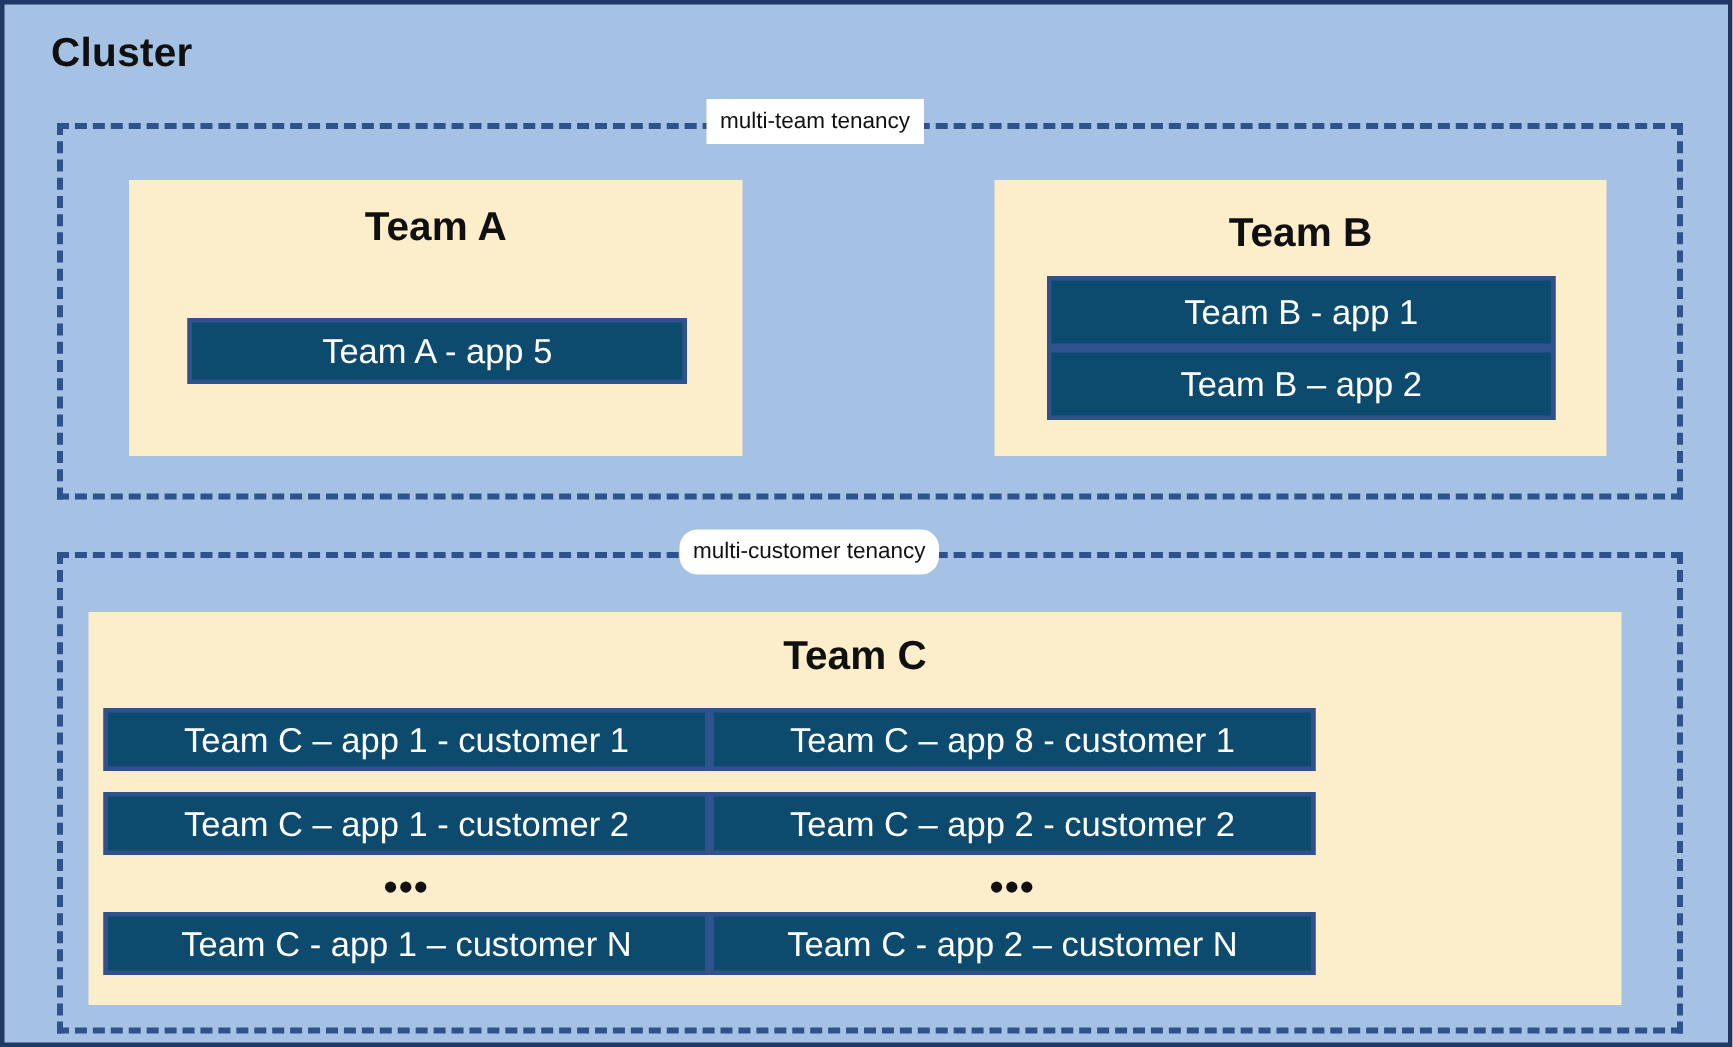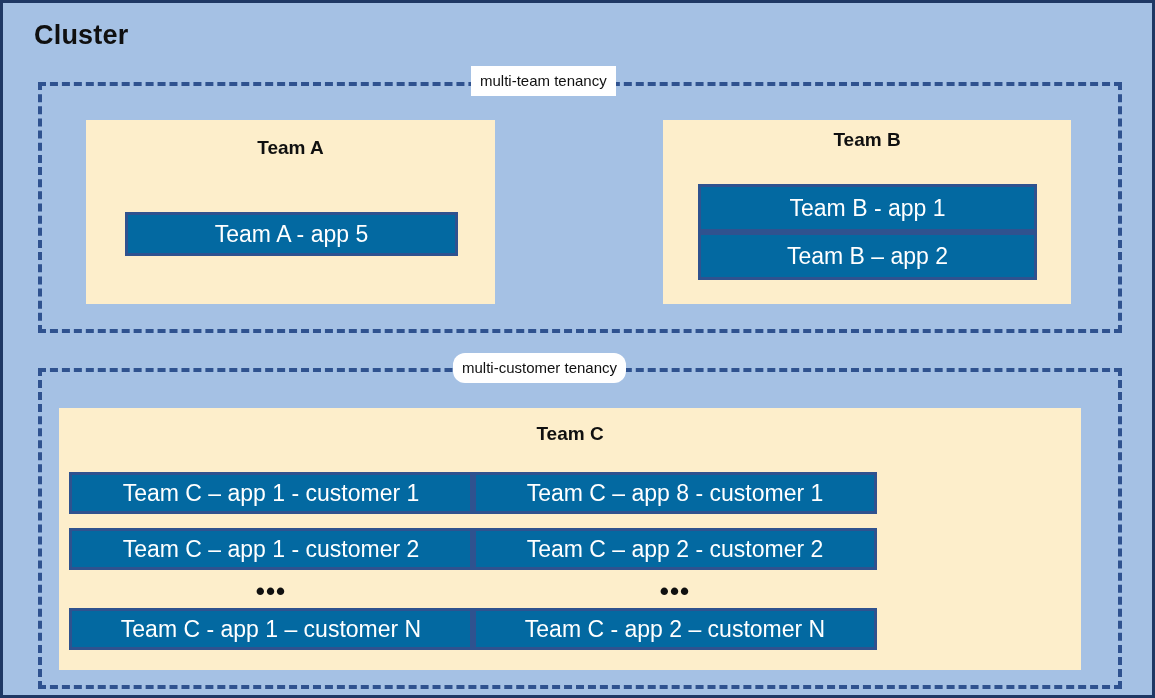--- a/index.html
+++ b/index.html
@@ -93,34 +93,34 @@
   }
   #team-c-box {
     left: 56px;
     top: 405px;
     width: 1022px;
     height: 262px;
   }
 
   .team-title {
     text-align: center;
-    font-size: 19px;
+    font-size: 27px;
     font-weight: bold;
     color: #101010;
     line-height: 1;
     white-space: nowrap;
   }
   #team-a-box .team-title { margin-top: 18px; }
-  #team-b-box .team-title { margin-top: 10px; }
+  #team-b-box .team-title { margin-top: 22px; }
   #team-c-box .team-title { margin-top: 16px; }
 
   
   .app-box {
     box-sizing: border-box;
-    background: #0369a1;
+    background: #0c4a6e;
     border: 3px solid #2F528F;
     color: #FFFFFF;
     font-size: 23px;
     line-height: 1;
     text-align: center;
     white-space: nowrap;
     display: flex;
     align-items: center;
     justify-content: center;
   }

